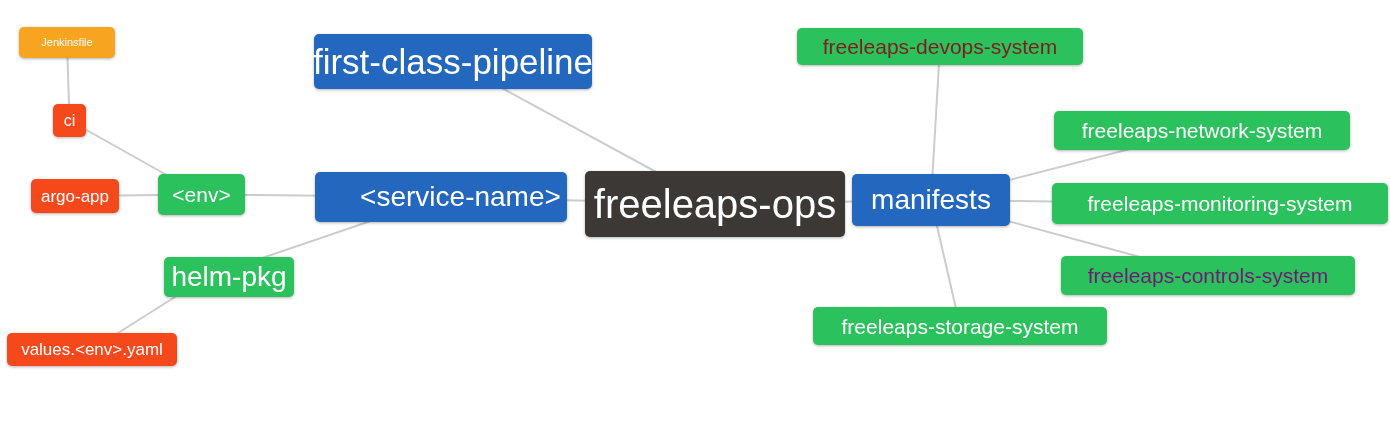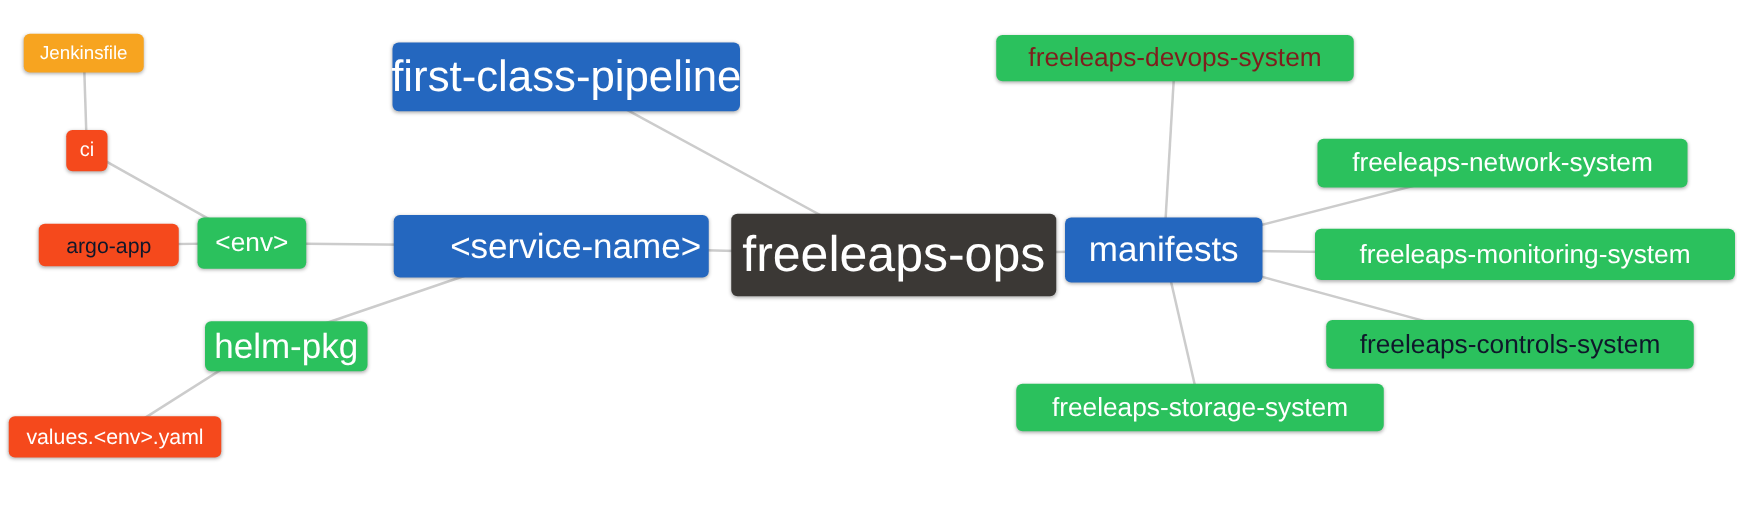--- a/index.html
+++ b/index.html
@@ -51,29 +51,29 @@
       <line x1="441" y1="197" x2="715" y2="204" stroke="#cccccc" stroke-width="2"></line>
       <line x1="453" y1="61.5" x2="715" y2="204" stroke="#cccccc" stroke-width="2"></line>
       <line x1="715" y1="204" x2="931" y2="200" stroke="#cccccc" stroke-width="2"></line>
       <line x1="931" y1="200" x2="940" y2="46.5" stroke="#cccccc" stroke-width="2"></line>
       <line x1="931" y1="200" x2="1202" y2="130.5" stroke="#cccccc" stroke-width="2"></line>
       <line x1="931" y1="200" x2="1212.5" y2="203.5" stroke="#cccccc" stroke-width="2"></line>
       <line x1="931" y1="200" x2="1208" y2="275.5" stroke="#cccccc" stroke-width="2"></line>
       <line x1="931" y1="200" x2="960" y2="326" stroke="#cccccc" stroke-width="2"></line>
     </svg>
   <div id="nodes-layer">
-      <div class="node" style="left: 19px; top: 27px; width: 96px; height: 31px; font-size: 15px; background: rgb(247, 164, 32); color: rgb(255, 255, 255);">Jenkinsfile</div>
+      <div class="node" style="left: 19px; top: 27px; width: 96px; height: 31px; font-size: 11px; background: rgb(247, 164, 32); color: rgb(255, 255, 255);">Jenkinsfile</div>
       <div class="node" style="left: 53px; top: 104px; width: 33px; height: 33px; font-size: 16px; background: rgb(245, 73, 28); color: rgb(255, 255, 255);">ci</div>
-      <div class="node" style="left: 31px; top: 179px; width: 112px; height: 34px; font-size: 17px; background: rgb(245, 73, 28); color: #0f172a;">argo-app</div>
+      <div class="node" style="left: 31px; top: 179px; width: 88px; height: 34px; font-size: 17px; background: rgb(245, 73, 28); color: #ffffff;">argo-app</div>
       <div class="node" style="left: 158px; top: 174px; width: 87px; height: 41px; font-size: 21px; background: rgb(43, 193, 93); color: rgb(255, 255, 255);">&lt;env&gt;</div>
       <div class="node" style="left: 164px; top: 257px; width: 130px; height: 40px; font-size: 28px; background: rgb(43, 193, 93); color: rgb(255, 255, 255);">helm-pkg</div>
       <div class="node" style="left: 7px; top: 333px; width: 170px; height: 33px; font-size: 17px; background: rgb(245, 73, 28); color: rgb(255, 255, 255);">values.&lt;env&gt;.yaml</div>
       <div class="node" style="left: 314px; top: 34px; width: 278px; height: 55px; font-size: 35px; background: rgb(36, 103, 191); color: rgb(255, 255, 255);">first-class-pipeline</div>
       <div class="node" style="left: 315px; top: 172px; width: 252px; height: 50px; font-size: 28px; background: rgb(36, 103, 191); color: rgb(255, 255, 255); padding-left: 39px;">&lt;service-name&gt;</div>
       <div class="node" style="left: 585px; top: 171px; width: 260px; height: 66px; font-size: 40px; background: rgb(59, 56, 53); color: rgb(255, 255, 255);">freeleaps-ops</div>
       <div class="node" style="left: 852px; top: 174px; width: 158px; height: 52px; font-size: 28px; background: rgb(36, 103, 191); color: rgb(255, 255, 255);">manifests</div>
       <div class="node" style="left: 797px; top: 28px; width: 286px; height: 37px; font-size: 21px; background: rgb(43, 193, 93); color: #7f1d1d;">freeleaps-devops-system</div>
       <div class="node" style="left: 1054px; top: 111px; width: 296px; height: 39px; font-size: 21px; background: rgb(43, 193, 93); color: rgb(255, 255, 255);">freeleaps-network-system</div>
       <div class="node" style="left: 1052px; top: 183px; width: 336px; height: 41px; font-size: 21px; background: rgb(43, 193, 93); color: rgb(255, 255, 255);">freeleaps-monitoring-system</div>
-      <div class="node" style="left: 1061px; top: 256px; width: 294px; height: 39px; font-size: 21px; background: rgb(43, 193, 93); color: #0f172a;">freeleaps-controls-system</div>
+      <div class="node" style="left: 1061px; top: 256px; width: 294px; height: 39px; font-size: 21px; background: rgb(43, 193, 93); color: #701a75;">freeleaps-controls-system</div>
       <div class="node" style="left: 813px; top: 307px; width: 294px; height: 38px; font-size: 21px; background: rgb(43, 193, 93); color: rgb(255, 255, 255);">freeleaps-storage-system</div>
     </div>
 </div>
 
 </body></html>

